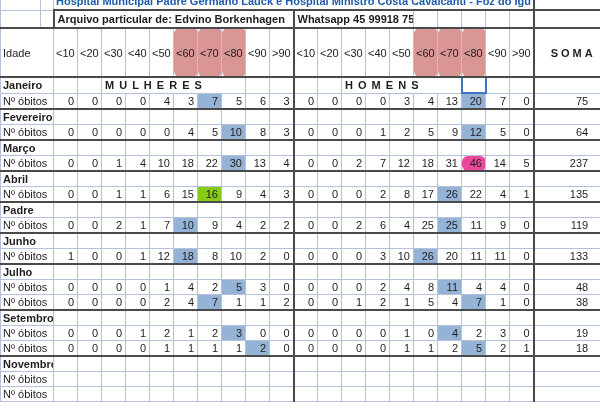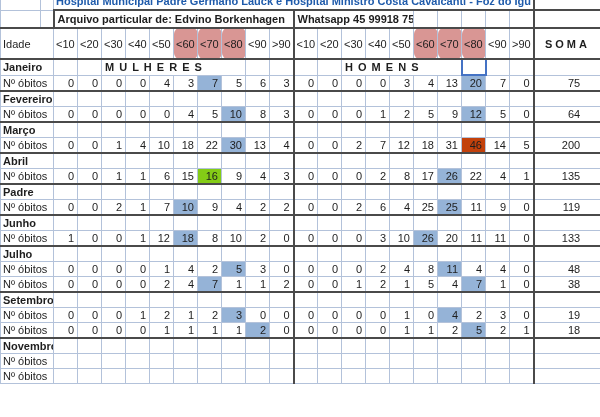--- a/index.html
+++ b/index.html
@@ -13,22 +13,22 @@
   .clipbox span{position:absolute;top:-5px;left:0;right:0;text-align:center;
                 font-weight:bold;color:#1f5bab;font-size:11px;}
   .r-hd td{height:16px;}
   .r-idade td{height:15px;}
   .hd{font-weight:bold;padding-left:3px;}
   .lab{padding-left:2px;}
   .month{font-weight:bold;}
   .gender{font-weight:bold;padding-left:3px;letter-spacing:1px;}
   .age{padding-left:2px;}
   .num{text-align:right;padding-right:3px;}
-  .soma{padding-right:20px;}
-  .soma-h{text-align:center;letter-spacing:3px;font-weight:bold;padding:7px;}
+  .soma{padding-right:12px;}
+  .soma-h{text-align:center;letter-spacing:3px;font-weight:bold;padding:16px;}
   .pink{background:#d99694;border-radius:6px;}
   .hl{background:#95b3d7;}
   .dk-l{border-left:2px solid #4a4a4a;}
   .dk-t{border-top:2px solid #4a4a4a;}
   .dk-b{border-bottom:2px solid #4a4a4a;}
   .sel{border:2px solid #4472c4;}
 </style>
 </head>
 <body>
 
@@ -210,24 +210,24 @@
           <td class="num hl" style="background: rgb(149, 179, 215);">30</td>
           <td class="num">13</td>
           <td class="num">4</td>
           <td class="num dk-l">0</td>
           <td class="num">0</td>
           <td class="num">2</td>
           <td class="num">7</td>
           <td class="num">12</td>
           <td class="num">18</td>
           <td class="num">31</td>
-          <td class="num hl" style="background: #c2410c;">46</td>
+          <td class="num hl" style="background: #ec4899; border-radius: 6px;">46</td>
           <td class="num">14</td>
           <td class="num">5</td>
-          <td class="num soma dk-l">200</td>
+          <td class="num soma dk-l">237</td>
         </tr>
         <tr class="r-month">
           <td colspan="2" class="lab month dk-t">Abril</td>
           <td class="dk-t"></td>
           <td class="dk-t"></td>
           <td class="dk-t"></td>
           <td class="dk-t"></td>
           <td class="dk-t"></td>
           <td class="dk-t"></td>
           <td class="dk-t"></td>

